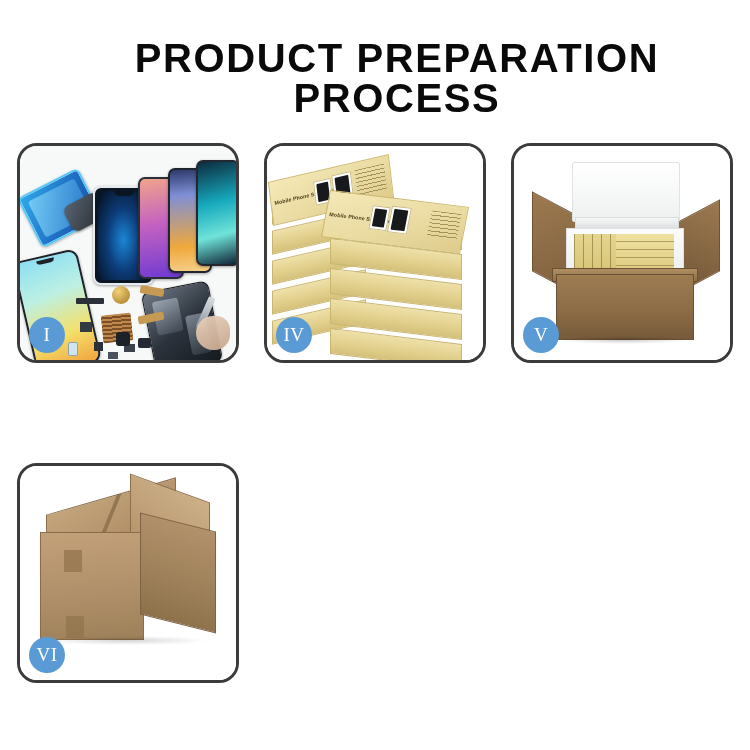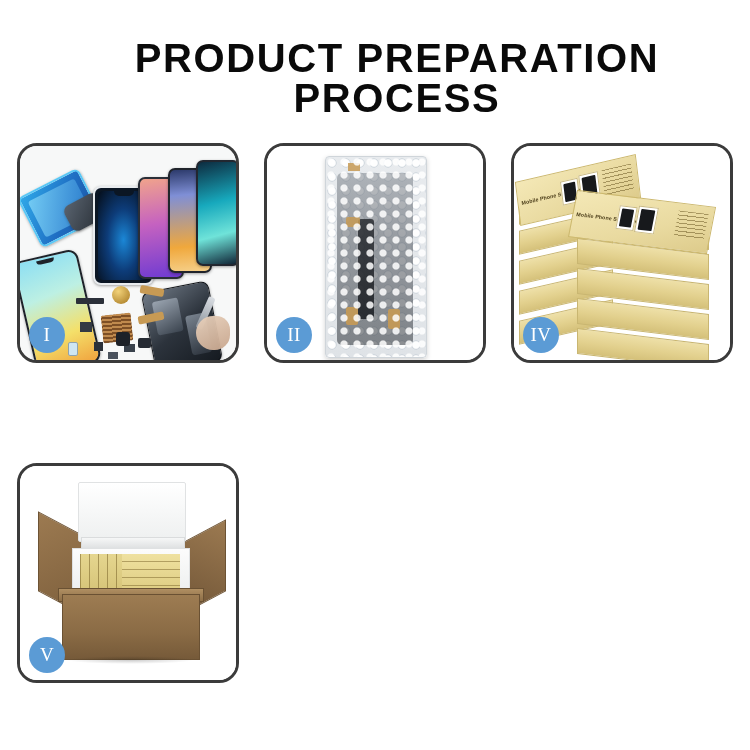--- a/index.html
+++ b/index.html
@@ -326,34 +326,20 @@
         <div class="chip sq4"></div>
         <div class="chip cam"></div>
         <div class="chip tiny1"></div>
         <div class="chip tiny2"></div>
         <div class="chip tool"></div>
         <div class="chip hand"></div>
       </div>
       <div class="badge">I</div>
     </div>
 
-    <div class="card">
-      <div class="scene p2">
-        <div class="pouch">
-          <div class="inner"></div>
-          <div class="flex"></div>
-          <div class="tapeA"></div>
-          <div class="tapeB"></div>
-          <div class="conA"></div>
-          <div class="conB"></div>
-          <div class="bubbles"></div>
-        </div>
-      </div>
-      <div class="badge">II</div>
-    </div>
 
 
     <div class="card">
       <div class="scene p4">
         <div class="stack">
           <div class="sbox r1"></div>
           <div class="sbox r2"></div>
           <div class="sbox r3"></div>
           <div class="sbox r4"></div>
           <div class="sbox r5"></div>
@@ -396,15 +382,28 @@
         <div class="c5-foamTop"></div>
         <div class="c5-foamBody"></div>
         <div class="c5-inner"></div>
         <div class="c5-rim"></div>
         <div class="c5-body"></div>
         <div class="c5-shadow"></div>
       </div>
       <div class="badge">V</div>
     </div>
 
+    <div class="card">
+      <div class="scene p6">
+        <div class="c6-topface"></div>
+        <div class="c6-topface2"></div>
+        <div class="c6-seam"></div>
+        <div class="c6-left"></div>
+        <div class="c6-right"></div>
+        <div class="c6-tapeA"></div>
+        <div class="c6-tapeB"></div>
+        <div class="c6-shadow"></div>
+      </div>
+      <div class="badge">VI</div>
+    </div>
 
   </div>
 </div>
 
 </body></html>

